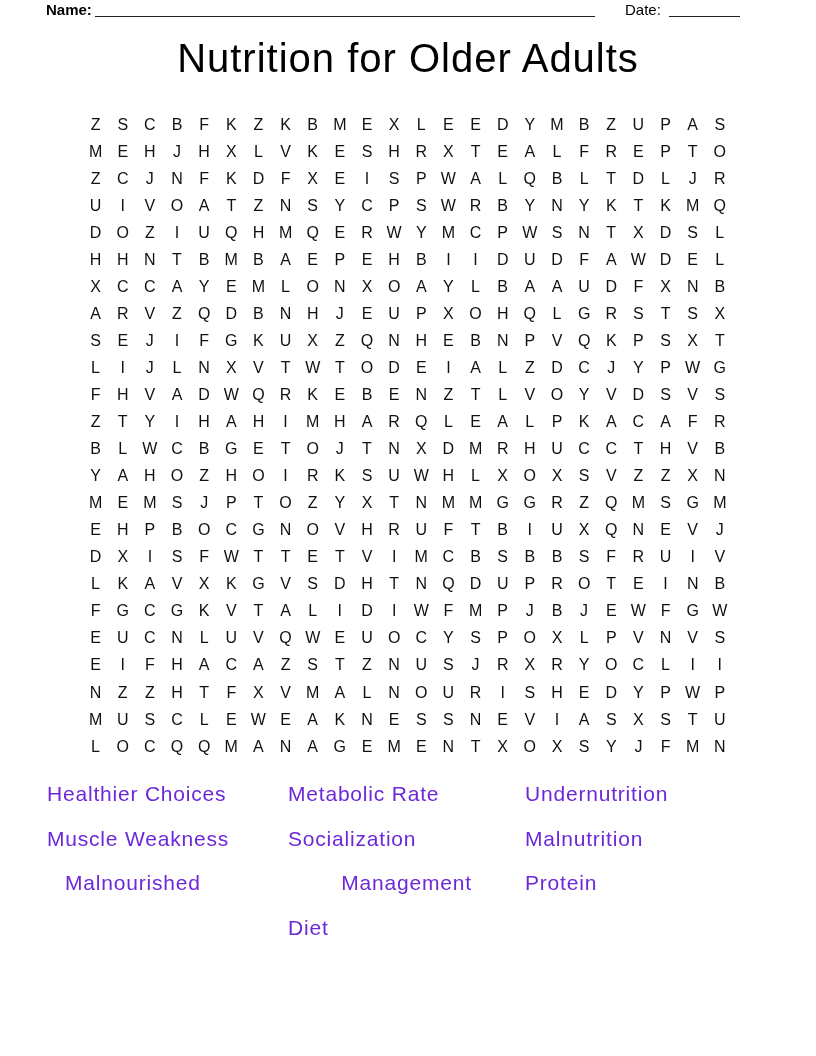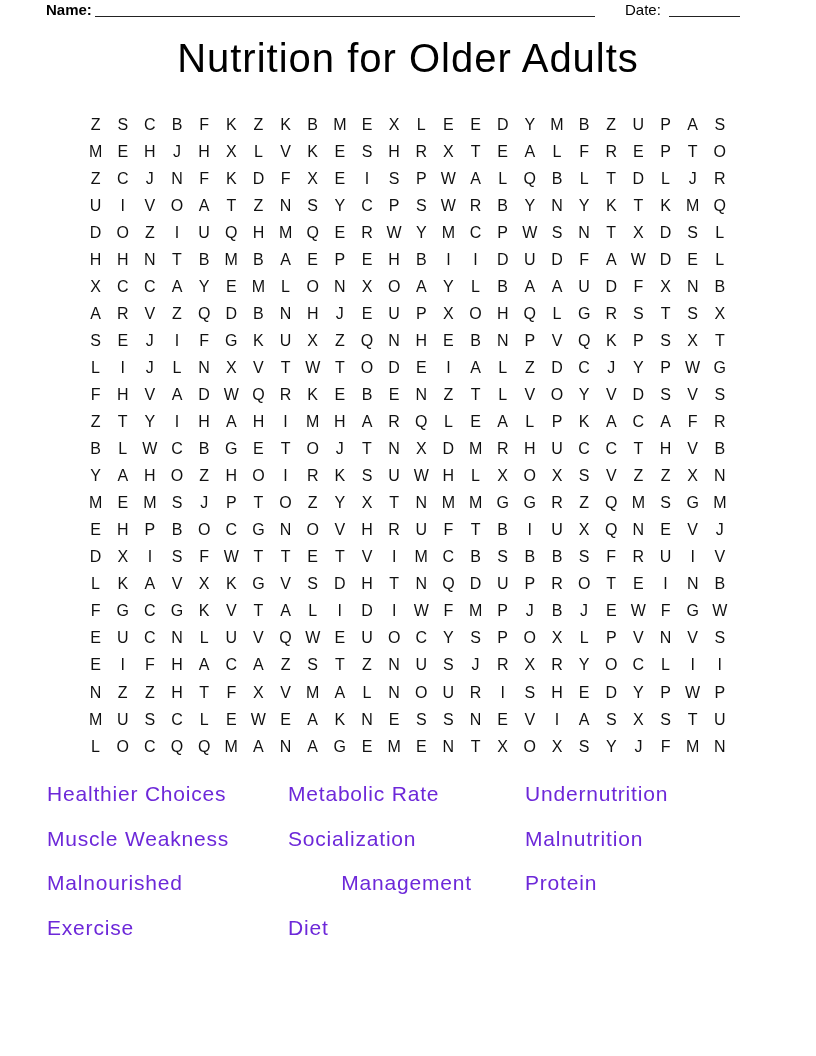--- a/index.html
+++ b/index.html
@@ -670,20 +670,19 @@
       <span class="cell">N</span>
     </div>
 
   <div class="words" id="words">
       <div class="word-item" style="grid-area: 1 / 1;">Healthier Choices</div>
       <div class="word-item" style="grid-area: 1 / 2;">Metabolic Rate</div>
       <div class="word-item" style="grid-area: 1 / 3;">Undernutrition</div>
       <div class="word-item" style="grid-area: 2 / 1;">Muscle Weakness</div>
       <div class="word-item" style="grid-area: 2 / 2;">Socialization</div>
       <div class="word-item" style="grid-area: 2 / 3;">Malnutrition</div>
-      <div class="word-item" style="grid-area: 3 / 1;">Malnourished</div>
+      <div class="word-item" style="grid-area: 3 / 1; margin-left: 18px;">Malnourished</div>
       <div class="word-item" style="grid-area: 3 / 2; text-align: center;">Management</div>
       <div class="word-item" style="grid-area: 3 / 3;">Protein</div>
-      <div class="word-item" style="grid-area: 4 / 1;">Exercise</div>
       <div class="word-item" style="grid-area: 4 / 2;">Diet</div>
     </div>
 
 </div>
 
 </body></html>

